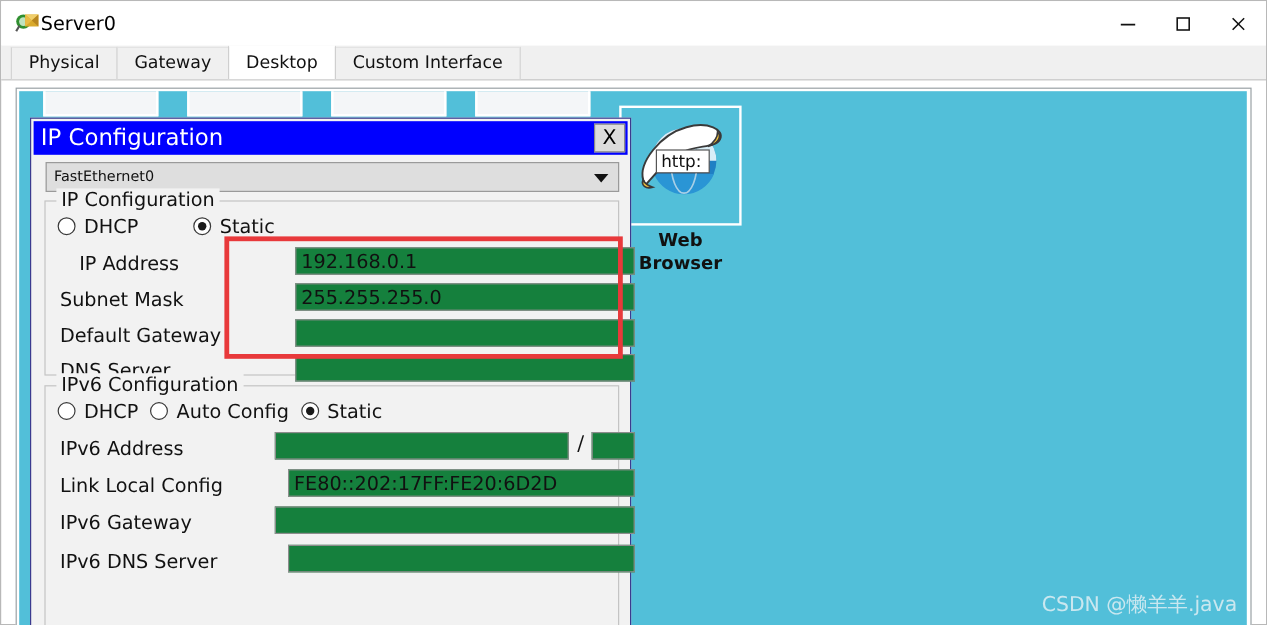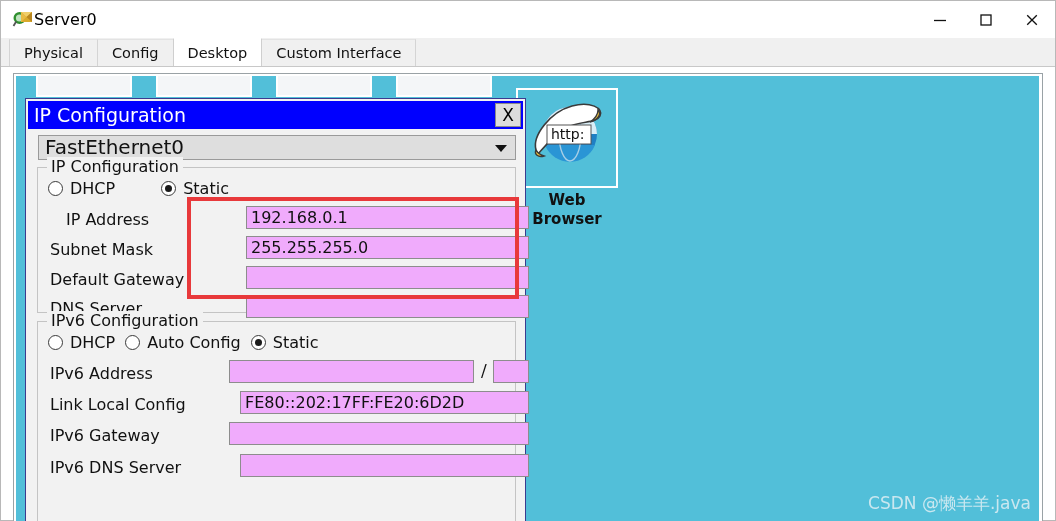--- a/index.html
+++ b/index.html
@@ -161,21 +161,21 @@
     width: 160px; font-size: 16px; color: #111;
   }
   .combo {
     flex: 1 1 auto; height: 25px;
     background: #dedede;
     border: 1px solid #9a9a9a;
     display: flex; align-items: center;
     padding: 0 6px;
     position: relative;
   }
-  .combo .val { font-size: 20px; color: #111; }
+  .combo .val { font-size: 12px; color: #111; }
   .combo .arrow {
     position: absolute; right: 8px; top: 9px;
     width: 0; height: 0;
     border-left: 6px solid transparent;
     border-right: 6px solid transparent;
     border-top: 7px solid #111;
   }
 
   
   .groupbox {
@@ -216,21 +216,21 @@
 
   .field-row {
     position: absolute; left: 0;
     height: 24px; display: flex; align-items: center;
   }
   .field-row .flabel {
     font-size: 16px; color: #111; white-space: nowrap;
   }
   .tbox {
     position: absolute;
-    background: #f0abfc;
+    background: #15803d;
     border: 1px solid #8d8d8d;
     height: 23px;
     display: flex; align-items: center;
     padding: 0 4px;
     font-size: 16px; color: #111;
     overflow: hidden; white-space: nowrap;
   }
 
   .slash {
     position: absolute;
@@ -298,21 +298,21 @@
           </svg>
       </div>
     </div>
   </div>
 
   <div id="tab-strip">
     <div class="tab">
         <span>Physical</span>
       </div>
     <div class="tab">
-        <span>Config</span>
+        <span>Gateway</span>
       </div>
     <div class="tab active">
         <span>Desktop</span>
       </div>
     <div class="tab">
         <span>Custom Interface</span>
       </div>
   </div>
 
   <div id="desktop-outer">

